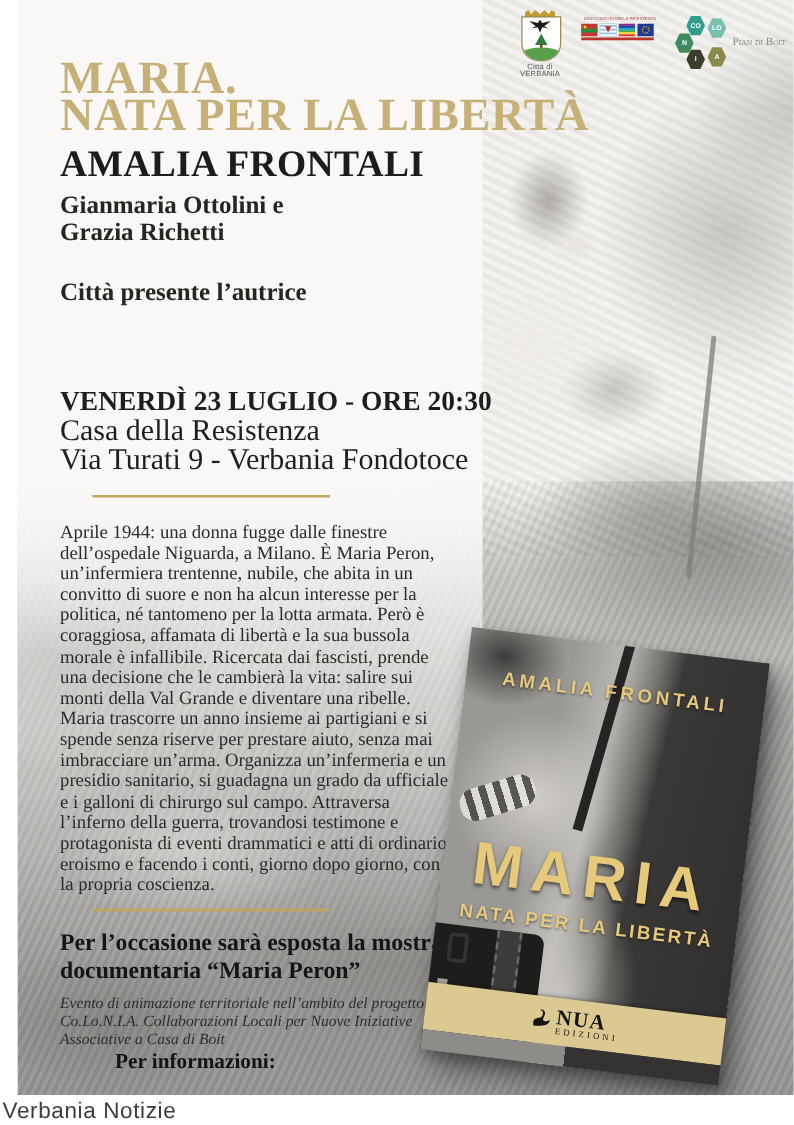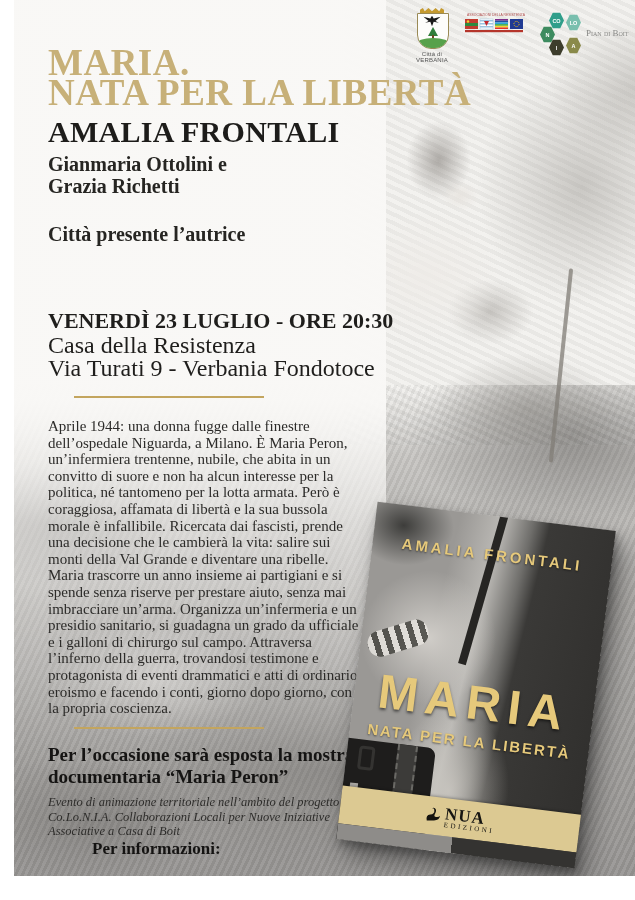--- a/index.html
+++ b/index.html
@@ -229,13 +229,16 @@
           <div class="pub-text">
             <div class="pub-name">NUA</div>
             <div class="pub-sub">EDIZIONI</div>
           </div>
         </div>
       </div>
       <div class="book-bottom"></div>
     </div>
   </div>
 
+  <div class="footer">
+    <div class="footer-caption">Verbania Notizie</div>
+  </div>
 </div>
 
 </body></html>

